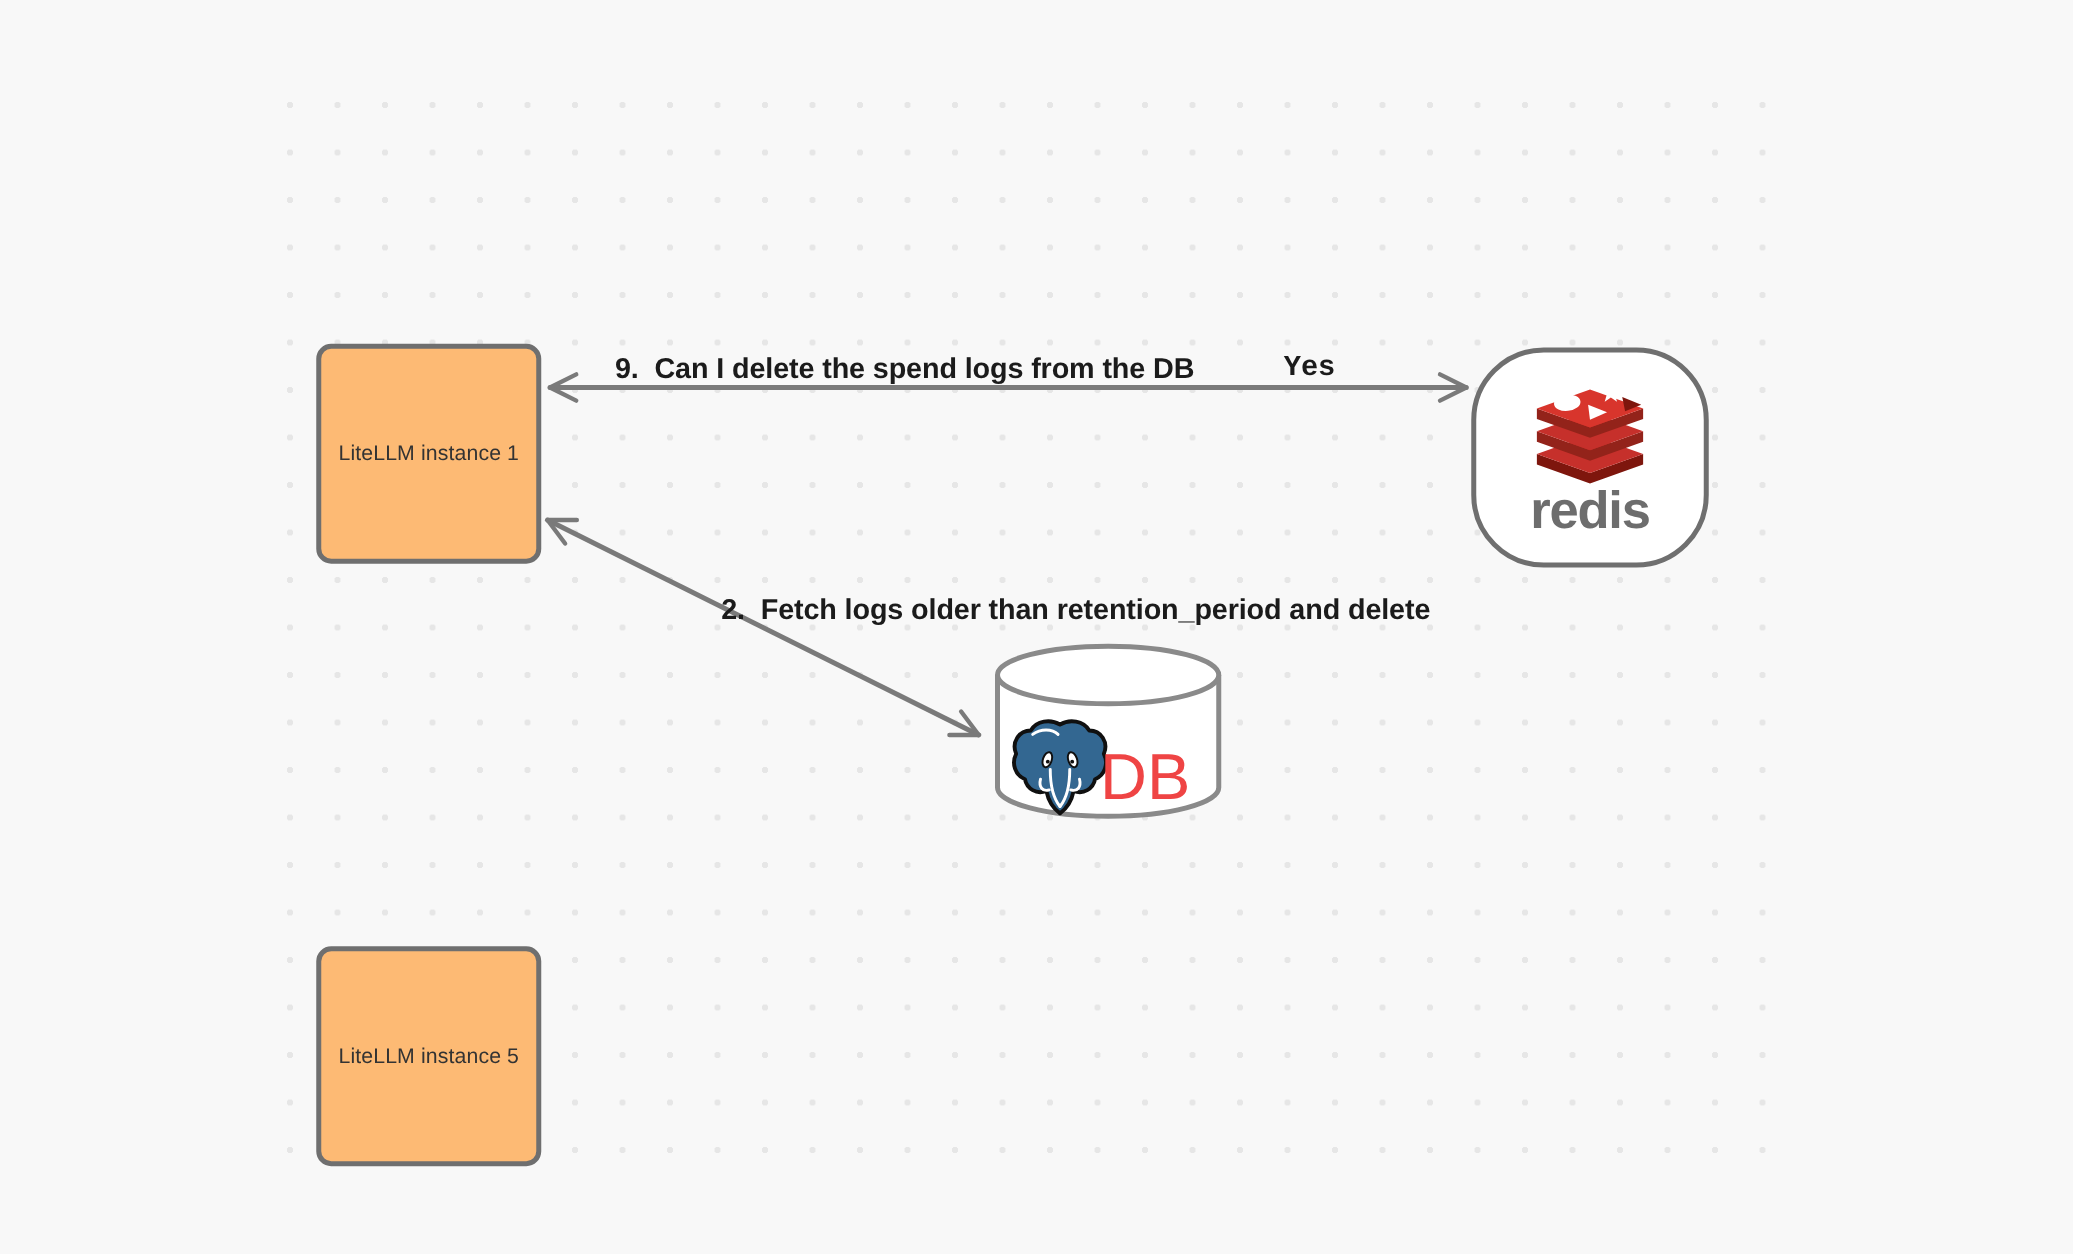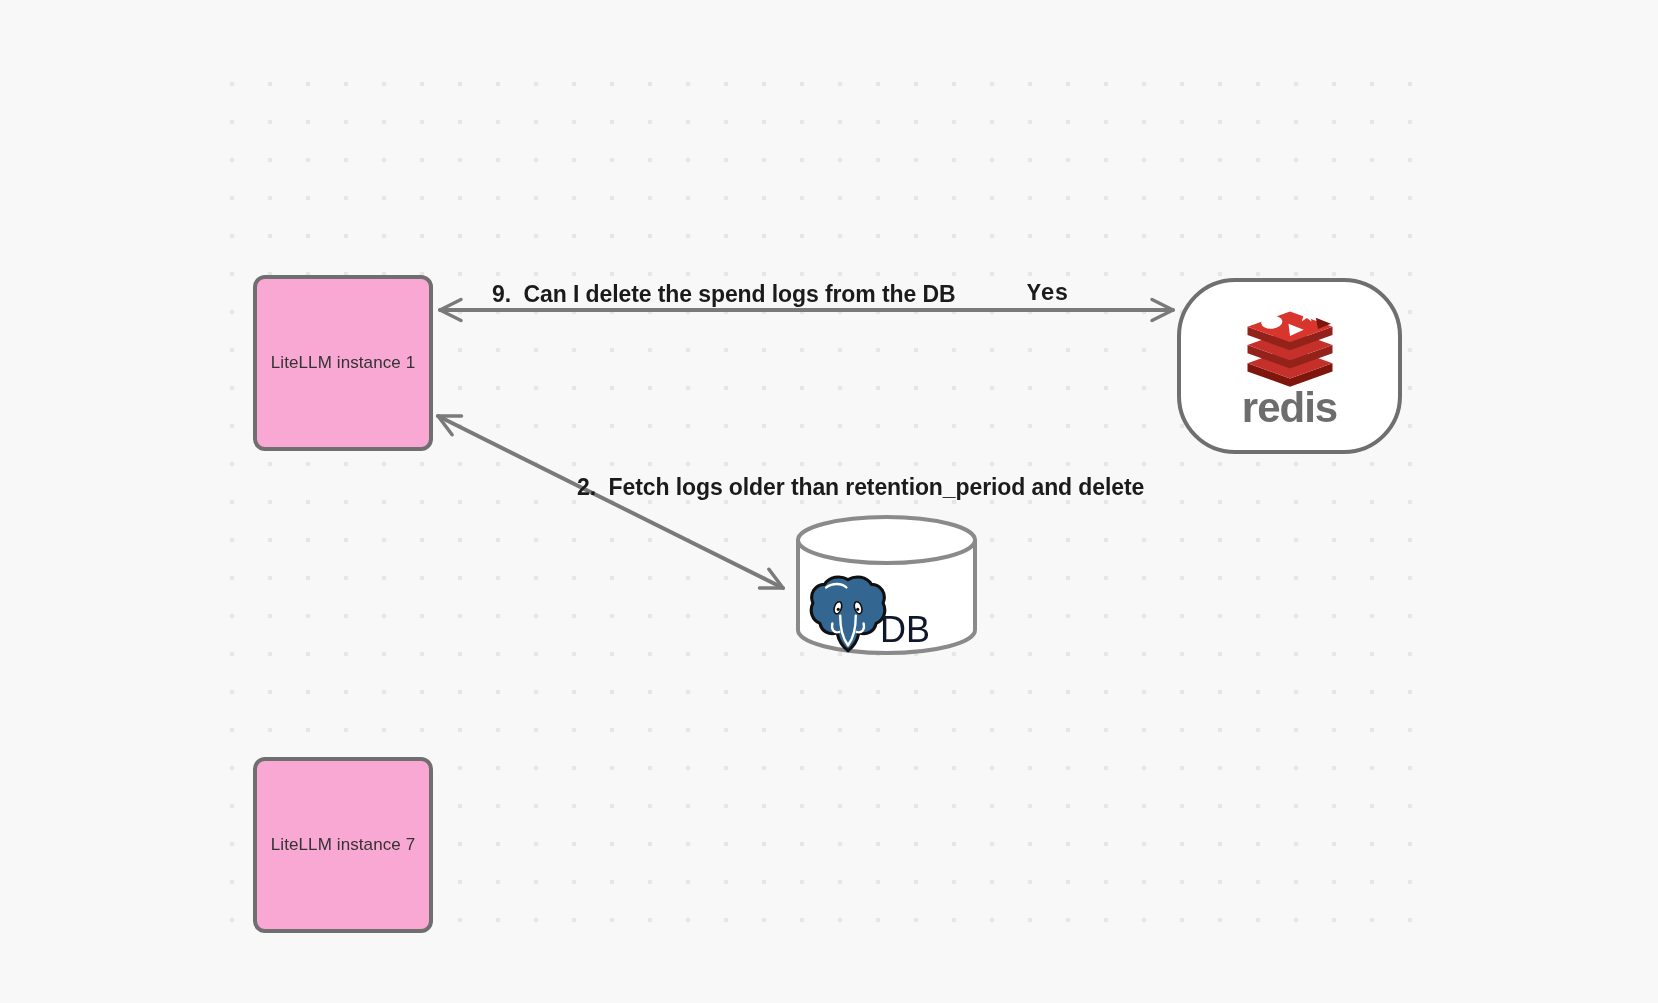--- a/index.html
+++ b/index.html
@@ -12,43 +12,43 @@
     position:absolute;left:213px;top:65px;width:1216px;height:874px;
     background-image:radial-gradient(circle, #e6e6e6 0 2.4px, rgba(0,0,0,0) 2.6px);
     background-size:38px 38px;
     z-index:0;
   }
   .connector-layer{
     position:absolute;left:0;top:0;width:1658px;height:1003px;z-index:1;
   }
   .instance-box{
     position:absolute;left:253px;width:180px;height:176px;
-    background:#f9a8d4;border:4px solid #6f6f6f;border-radius:12px;
+    background:#fdba74;border:4px solid #6f6f6f;border-radius:12px;
     display:flex;align-items:center;justify-content:center;
     box-sizing:border-box;z-index:2;
   }
   .instance-label{font-size:17px;color:#333333;letter-spacing:0.1px;}
   #box-1{top:275px;}
   #box-2{top:513px;}
   #box-3{top:757px;}
   .redis-node{
-    position:absolute;left:1177px;top:278px;width:225px;height:176px;
+    position:absolute;left:1177px;top:278px;width:190px;height:176px;
     background:#ffffff;border:4px solid #6f6f6f;border-radius:58px;
     box-sizing:border-box;display:flex;flex-direction:column;
     align-items:center;justify-content:center;z-index:2;
   }
   .redis-wordmark{
     font-size:42px;font-weight:700;color:#6d6d6d;letter-spacing:-1px;
     line-height:1;margin-top:-2px;
   }
   .db-cylinder-svg{position:absolute;left:794px;top:513px;z-index:2;}
   .pg-elephant-svg{position:absolute;left:809px;top:574px;z-index:3;}
   .db-label{
-    position:absolute;left:880px;top:612px;z-index:3;
-    font-size:36px;font-weight:400;color:#0f172a;line-height:1;
+    position:absolute;left:880px;top:596px;z-index:3;
+    font-size:52px;font-weight:400;color:#ef4444;line-height:1;
   }
   .arrow-label{
     position:absolute;z-index:2;font-weight:700;font-size:23px;
     color:#1b1b1b;white-space:pre;letter-spacing:-0.1px;line-height:1.1;
   }
   #label-q1{left:492px;top:282px;}
   #label-yes{left:1027px;top:282px;font-family:Liberation Mono, monospace;}
   #label-2{left:577px;top:459px;margin-top:16px;}
 </style>
 </head>
@@ -65,21 +65,21 @@
       </marker>
     </defs>
     <line x1="440" y1="310" x2="1173" y2="310" stroke="#7a7a7a" stroke-width="4" stroke-linecap="round" marker-start="url(#ah)" marker-end="url(#ah)"></line>
     <line x1="438" y1="416" x2="783" y2="588" stroke="#7a7a7a" stroke-width="4" stroke-linecap="round" marker-start="url(#ah)" marker-end="url(#ah)"></line>
   </svg>
 
   <div class="instance-box" id="box-1">
     <span class="instance-label">LiteLLM instance 1</span>
   </div>
   <div class="instance-box" id="box-3">
-    <span class="instance-label">LiteLLM instance 7</span>
+    <span class="instance-label">LiteLLM instance 5</span>
   </div>
 
   <div class="redis-node">
     <svg width="96" height="85" viewBox="0 -10 120 112">
 
       <path d="M4,68 L4,79 L60,99 L116,79 L116,68 L60,88 Z" fill="#7e160d"></path>
       <path d="M4,68 L60,48 L116,68 L60,88 Z" fill="#c6302b"></path>
 
       <path d="M4,44 L4,55 L60,75 L116,55 L116,44 L60,64 Z" fill="#93231a"></path>
       <path d="M4,44 L60,24 L116,44 L60,64 Z" fill="#c6302b"></path>

